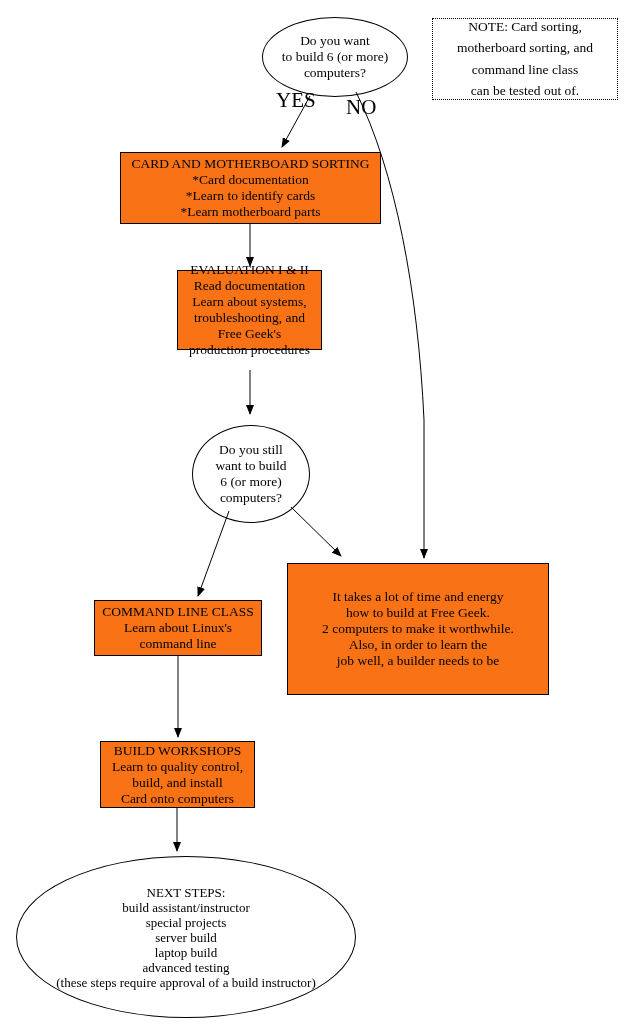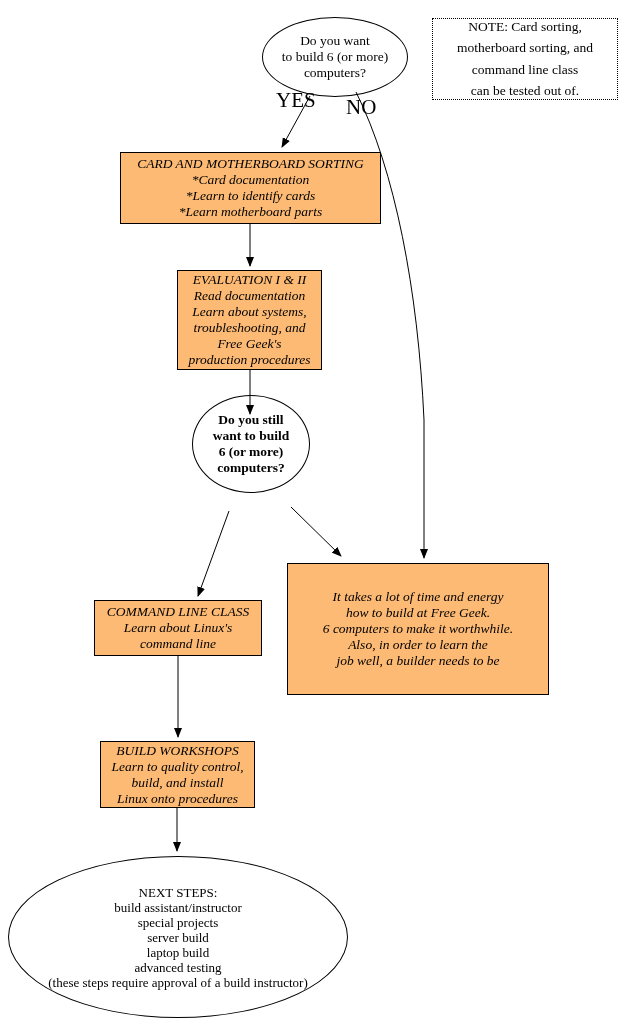--- a/index.html
+++ b/index.html
@@ -12,21 +12,21 @@
     overflow:hidden;
   }
   .node{
     position:absolute;
     display:flex;flex-direction:column;
     justify-content:center;align-items:center;
     text-align:center;
     font-size:13.5px;line-height:16px;
     box-sizing:border-box;
   }
-  .box{border:1px solid #000;background:#fdba74;font-style:italic;}
+  .box{border:1px solid #000;background:#f97316;}
   .ellipse{border:1px solid #000;border-radius:50%;background:#fff;}
   .note{border:1.5px dotted #000;background:#fff;}
   .edge-label{
     position:absolute;
     font-size:21px;line-height:22px;
     font-family:"Liberation Serif", serif;
   }
   .next-ellipse{font-size:13px;line-height:15px;}
   #edges{position:absolute;left:0;top:0;pointer-events:none;}
 </style>
@@ -51,58 +51,58 @@
   <div class="edge-label" style="left:276px;top:89px;">YES</div>
   <div class="edge-label" style="left:346px;top:96px;">NO</div>
 
   <div class="node box" style="left:120px;top:152px;width:261px;height:72px;">
     <div>CARD AND MOTHERBOARD SORTING</div>
     <div>*Card documentation</div>
     <div>*Learn to identify cards</div>
     <div>*Learn motherboard parts</div>
   </div>
 
-  <div class="node box" style="left:177px;top:270px;width:145px;height:100px;">
+  <div class="node box" style="left:177px;top:270px;width:145px;height:80px;">
     <div>EVALUATION I &amp; II</div>
     <div>Read documentation</div>
     <div>Learn about systems,</div>
     <div>troubleshooting, and</div>
     <div>Free Geek's</div>
     <div>production procedures</div>
   </div>
 
-  <div class="node ellipse" style="left:192px;top:395px;width:118px;height:98px;font-weight:bold;">
+  <div class="node ellipse" style="left:192px;top:425px;width:118px;height:98px;">
     <div>Do you still</div>
     <div>want to build</div>
     <div>6 (or more)</div>
     <div>computers?</div>
   </div>
 
   <div class="node box" style="left:287px;top:563px;width:262px;height:132px;">
     <div>It takes a lot of time and energy</div>
     <div>how to build at Free Geek.</div>
-    <div>6 computers to make it worthwhile.</div>
+    <div>2 computers to make it worthwhile.</div>
     <div>Also, in order to learn the</div>
     <div>job well, a builder needs to be</div>
   </div>
 
   <div class="node box" style="left:94px;top:600px;width:168px;height:56px;">
     <div>COMMAND LINE CLASS</div>
     <div>Learn about Linux's</div>
     <div>command line</div>
   </div>
 
   <div class="node box" style="left:100px;top:741px;width:155px;height:67px;justify-content:flex-end;">
     <div>BUILD WORKSHOPS</div>
     <div>Learn to quality control,</div>
     <div>build, and install</div>
-    <div>Linux onto procedures</div>
+    <div>Card onto computers</div>
   </div>
 
-  <div class="node ellipse next-ellipse" style="left:8px;top:856px;width:340px;height:162px;">
+  <div class="node ellipse next-ellipse" style="left:16px;top:856px;width:340px;height:162px;">
     <div>NEXT STEPS:</div>
     <div>build assistant/instructor</div>
     <div>special projects</div>
     <div>server build</div>
     <div>laptop build</div>
     <div>advanced testing</div>
     <div>(these steps require approval of a build instructor)</div>
   </div>
 
   <svg id="edges" width="627" height="1026" viewBox="0 0 627 1026">

